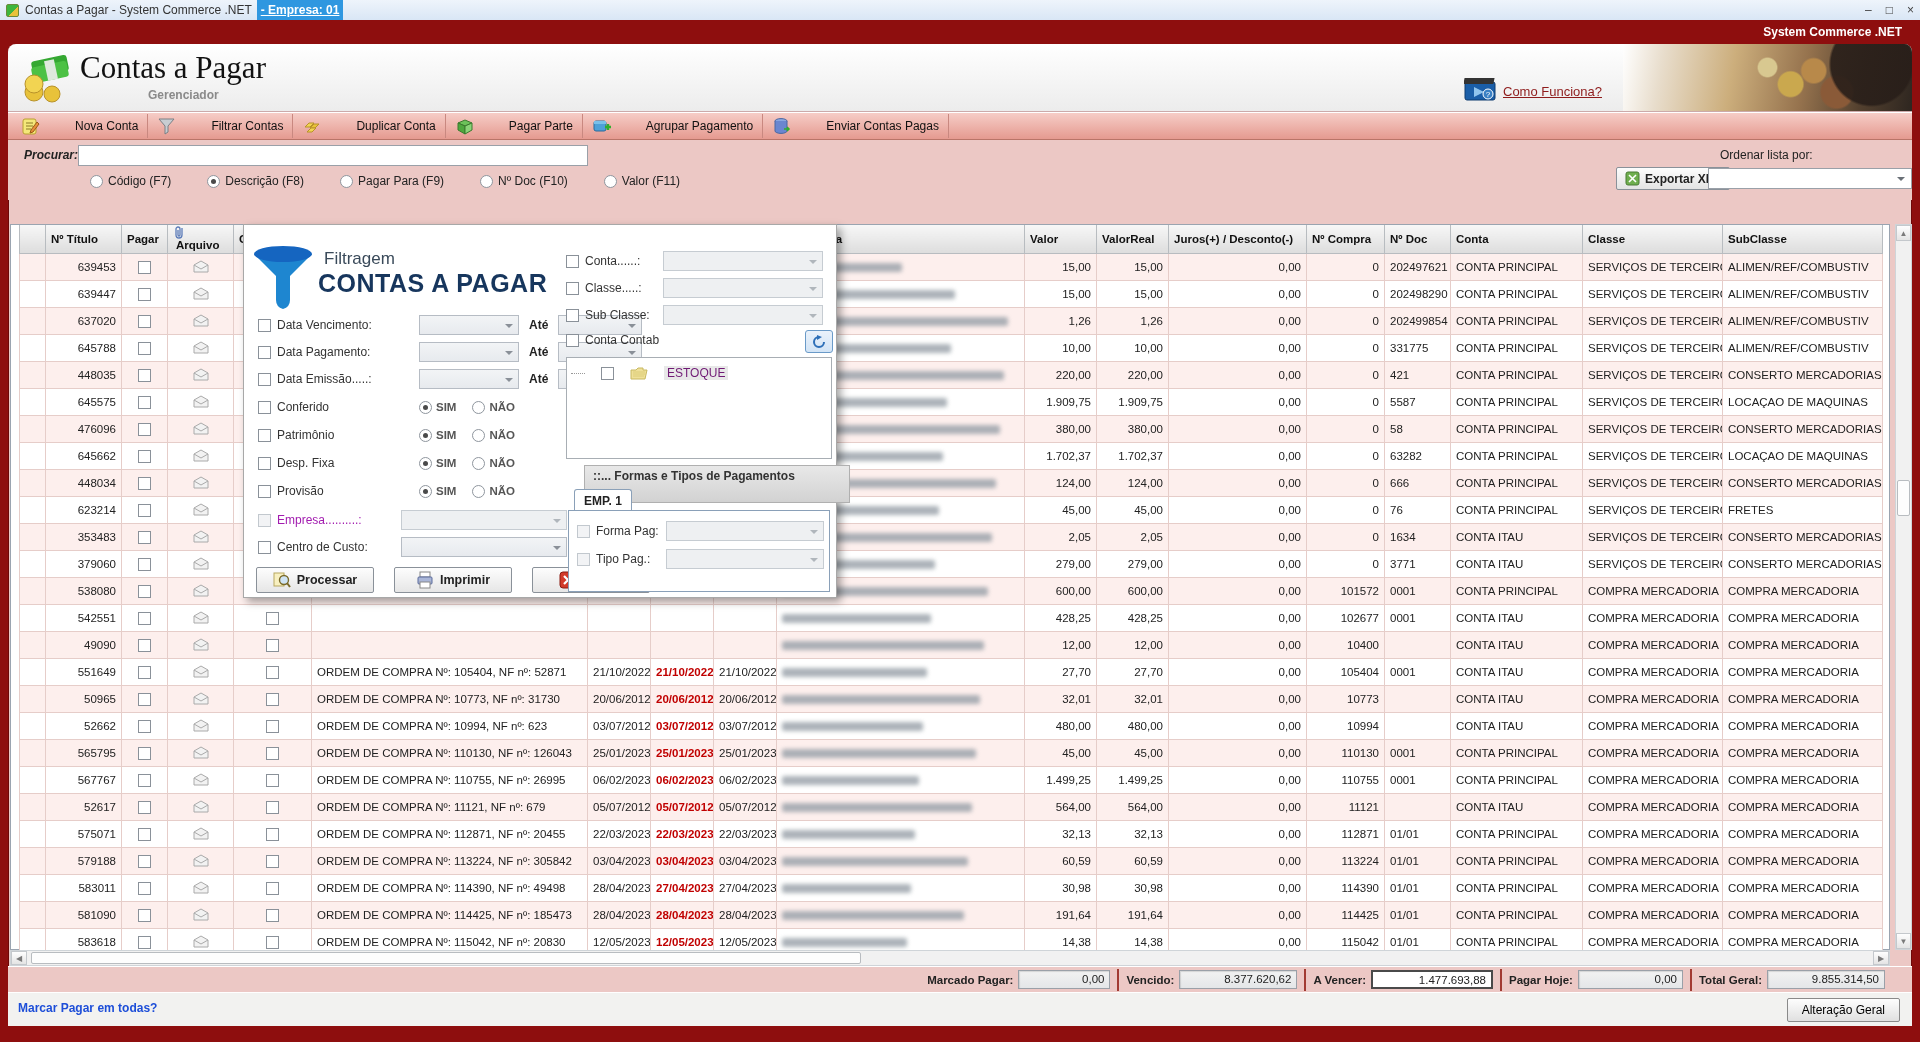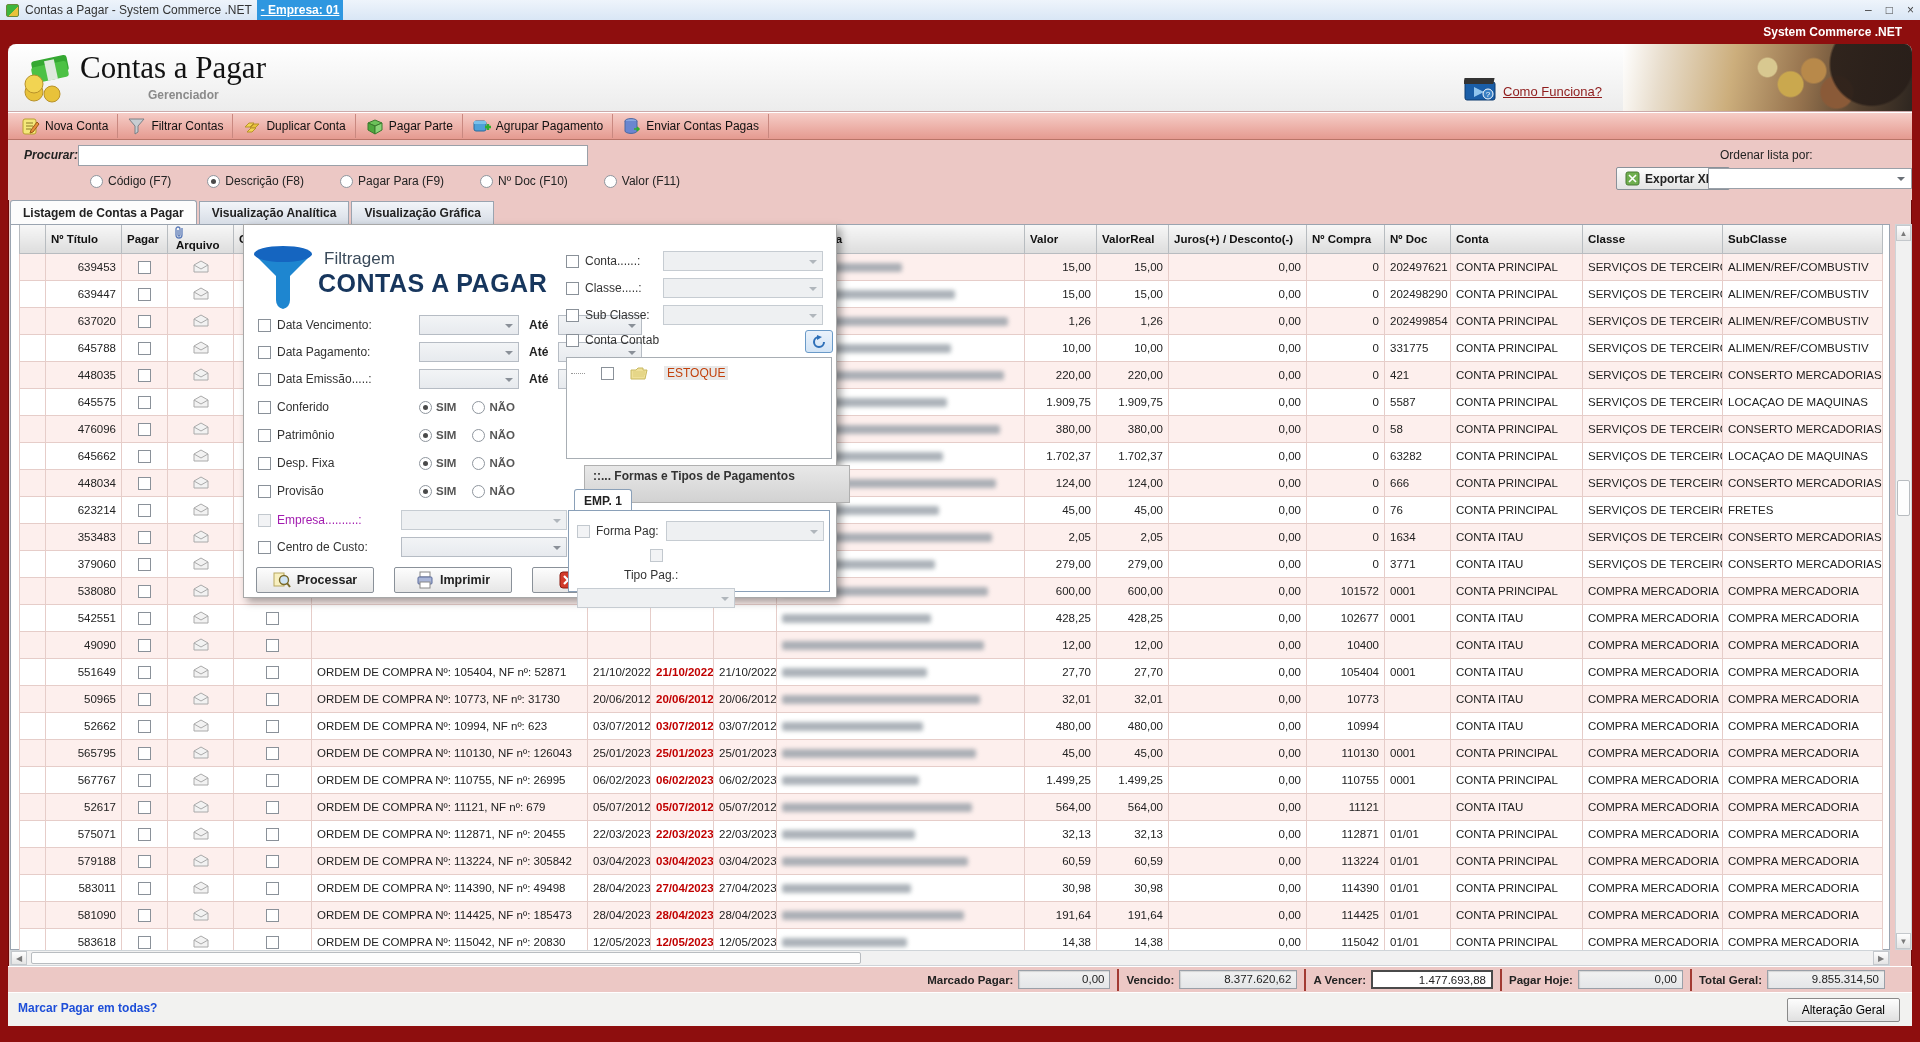--- a/index.html
+++ b/index.html
@@ -39,21 +39,21 @@
       radial-gradient(circle at 50% 35%, #d8c890 0 6%, transparent 7%),
       radial-gradient(circle at 74% 72%, #8a5a38 0 7%, transparent 8%),
       linear-gradient(100deg,#ffffff 0%,#e8ddcc 14%,#ccae7c 38%,#96734e 62%,#54412f 82%,#2e2620 100%); }
 
   
   .toolbar { position:absolute; left:0; top:68px; width:1904px; height:28px;
     background:linear-gradient(#f6cdc7,#e59a90); border-top:1px solid #fff; border-bottom:1px solid #b97468;
     display:flex; align-items:center; padding-left:4px; }
   .tb-btn { display:flex; align-items:center; gap:5px; height:24px; padding:0 9px; border-right:1px solid #c98880; cursor:pointer; }
   .tb-btn svg { width:19px; height:19px; }
-  .tb-label { font-size:12px; color:#111; }
+  .tb-label { font-size:12px; color:#111;margin-left:30px; }
 
   
   .searcharea { position:absolute; left:0; top:96px; width:1904px; height:60px; background:#ecc8c5; }
   .lbl-procurar { position:absolute; left:16px; top:8px; font-weight:bold; font-size:12px;font-style:italic; }
   .search-input { position:absolute; left:70px; top:5px; width:510px; height:21px; background:#fff; border:1px solid #9aa0a8; font-size:12px; padding:0 4px; font-family:"Liberation Sans",sans-serif; }
   .radios { position:absolute; left:82px; top:34px; display:flex; gap:36px; align-items:center; }
   .radio-item { display:flex; align-items:center; gap:5px; font-size:12px; color:#222; }
   .radio { width:13px; height:13px; border-radius:50%; border:1px solid #8f969e; background:#fff; position:relative; display:inline-block; }
   .radio.sel::after { content:""; position:absolute; left:3px; top:3px; width:5px; height:5px; border-radius:50%; background:#4a4a4a; }
   .order-label { position:absolute; left:1712px; top:8px; font-size:12px; color:#222; }
@@ -122,21 +122,21 @@
   .combo.dis { background:#eef0f2; border-color:#c6ccd2; }
   .combo.dis::after { border-top-color:#b0b6bc; }
   .ate { font-weight:bold; color:#222; margin:0 4px; }
   .yn { display:flex; align-items:center; gap:4px; color:#555; font-weight:bold; font-size:11.5px; }
   .dlg-btn { position:absolute; top:342px; height:26px; width:118px; background:linear-gradient(#fdfdfd,#e6e6e6);
     border:1px solid #8a9199; border-radius:2px; display:flex; align-items:center; justify-content:center; gap:6px; font-weight:bold; font-size:12.5px; cursor:pointer; }
   .rightcol-row { position:absolute; display:flex; align-items:center; gap:6px; font-size:12px; color:#333; }
   .refreshbtn { position:absolute; left:561px; top:105px; width:28px; height:23px; background:linear-gradient(#eaf2fb,#d2e4f6);
     border:1px solid #6a9ac8; border-radius:3px; display:flex; align-items:center; justify-content:center; cursor:pointer; }
   .treebox { position:absolute; left:322px; top:132px; width:266px; height:102px; background:#fff; border:1px solid #a8aeb4; }
-  .treeitem { display:flex; align-items:center; gap:16px; margin:8px 0 0 4px; font-size:12px; color:#c2410c; }
+  .treeitem { display:flex; align-items:center; gap:16px; margin:8px 0 0 4px; font-size:12px; color:#701a75; }
   .treedots { width:14px; border-top:1px dotted #999; }
   .treelabel { background:#e8e8e8; padding:0 3px; }
   .formashdr { position:absolute; left:340px; top:240px; width:266px; height:38px; background:linear-gradient(#e8e8e8,#d2d2d2);
     border:1px solid #b0b0b0; font-weight:bold; font-size:12px; color:#333; padding:3px 0 0 8px; }
   .emptab { position:absolute; left:330px; top:264px; width:58px; height:22px; background:#fff; border:1px solid #8aa0b8; border-bottom:none;
     border-radius:3px 3px 0 0; font-weight:bold; font-size:12px; text-align:center; padding-top:4px; }
   .emppanel { position:absolute; left:324px; top:285px; width:262px; height:82px; border:1px solid #8aa0b8; background:#fff; }
   .emp-row { position:absolute; left:8px; display:flex; align-items:center; gap:6px; font-size:12px; color:#333; }
   .emp-row .dlg-label { width:64px; }
 
@@ -274,25 +274,20 @@
       <svg width="15" height="15" viewBox="0 0 15 15">
         <rect x="1" y="1" width="13" height="13" rx="2" fill="#6fae4e" stroke="#4a7a34"></rect>
         <path d="M4 4 L11 11 M11 4 L4 11" stroke="#fff" stroke-width="1.6"></path>
       </svg>
       <span>Exportar XLS</span>
     </div>
     <span class="order-label">Ordenar lista por:</span>
     <div class="order-combo"><span></span></div>
   </div>
 
-  <div class="tabs" id="tabs">
-      <div class="tab active">Listagem de Contas a Pagar</div>
-      <div class="tab">Visualização Analítica</div>
-      <div class="tab">Visualização Gráfica</div>
-    </div>
 
   <div class="tablewrap">
     <table class="grid">
       <colgroup id="cols">
           <col style="width: 26px;">
           <col style="width: 76px;">
           <col style="width: 46px;">
           <col style="width: 66px;">
           <col style="width: 78px;">
           <col style="width: 276px;">
@@ -1191,19 +1186,19 @@
     </div>
   </div>
   <div class="formashdr">::... Formas e Tipos de Pagamentos</div>
   <div class="emptab">EMP. 1</div>
   <div class="emppanel">
     <div class="emp-row" style="top:10px;">
       <span class="cb dis"></span>
       <span class="dlg-label">Forma Pag:</span>
       <span class="combo dis" style="width:158px;"></span>
     </div>
-    <div class="emp-row" style="top:38px;flex-direction:column;">
+    <div class="emp-row" style="top:38px;">
       <span class="cb dis"></span>
       <span class="dlg-label">Tipo Pag.:</span>
       <span class="combo dis" style="width:158px;"></span>
     </div>
   </div>
 </div>
 
 </body></html>

